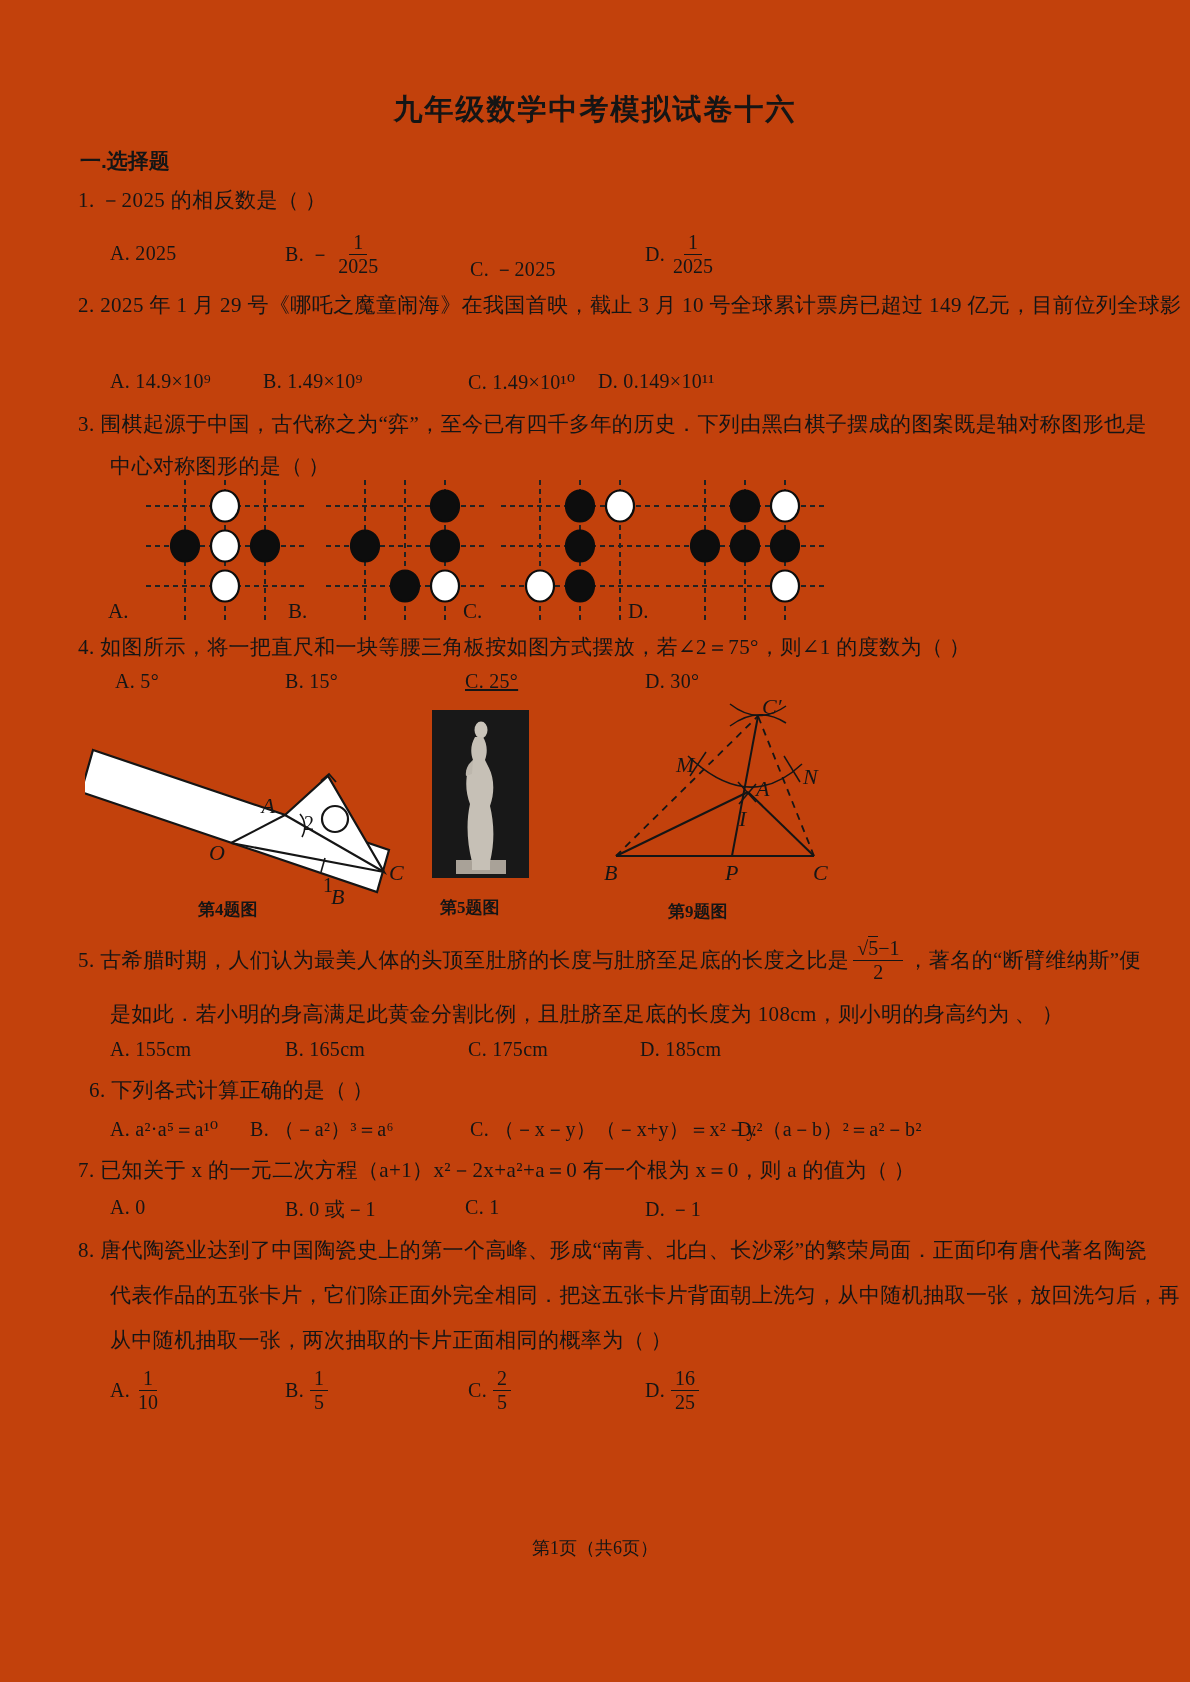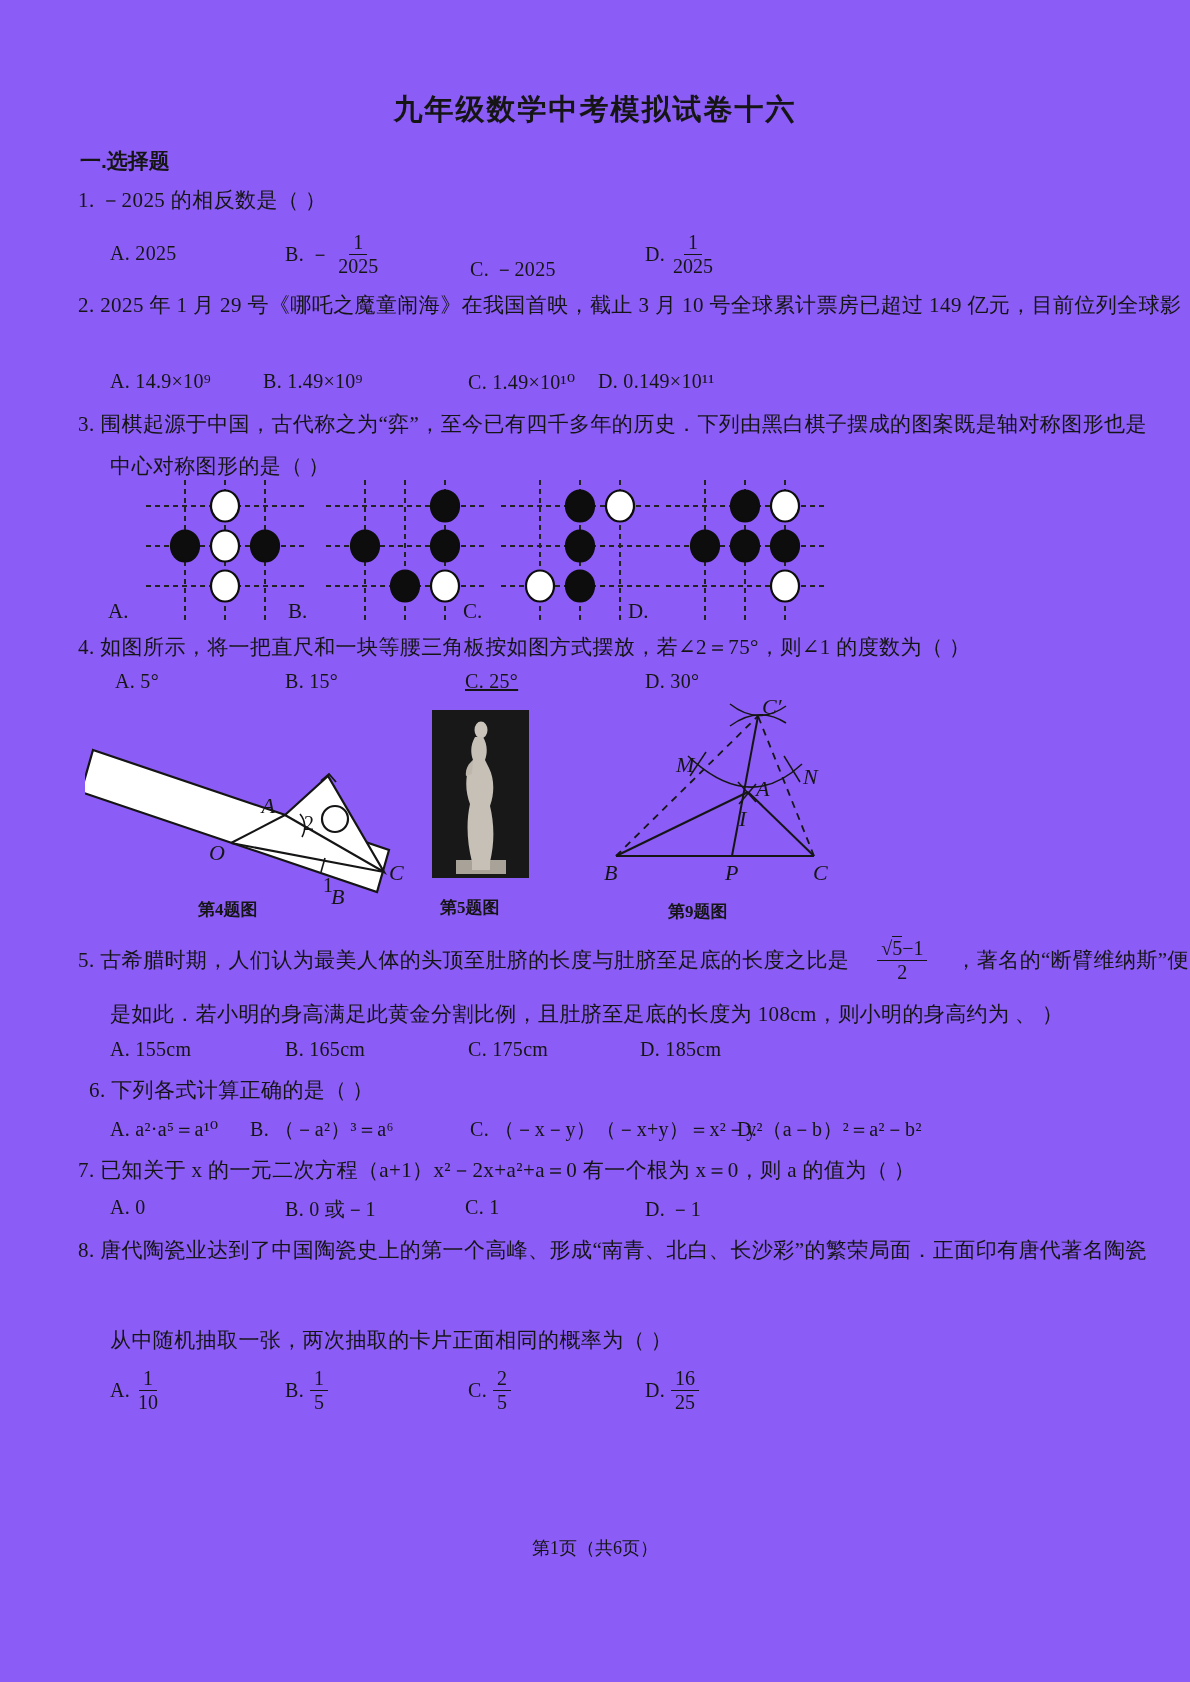--- a/index.html
+++ b/index.html
@@ -1,16 +1,16 @@
 <!DOCTYPE html>
 <html><head>
 <meta charset="utf-8">
 <style>
   html,body{margin:0;padding:0;background:#ffffff;}
-  .page{position:relative;width:1190px;height:1682px;background:#8b5cf6;
+  .page{position:relative;width:1190px;height:1682px;background:#c2410c;
         font-family:"Liberation Serif","DejaVu Serif",serif;color:#151515;overflow:hidden;}
   .abs{position:absolute;}
   .title{font-family:"Liberation Sans","DejaVu Sans",sans-serif;font-weight:700;
          font-size:29px;letter-spacing:2px;white-space:nowrap;}
   .sec{font-family:"Liberation Sans","DejaVu Sans",sans-serif;font-weight:700;font-size:21px;white-space:nowrap;}
   .stem{font-size:21px;white-space:nowrap;letter-spacing:0.4px;}
   .opt{font-size:20px;white-space:nowrap;letter-spacing:0.3px;}
   .optrow{position:absolute;left:0;right:0;height:0;}
   .frac{display:inline-flex;flex-direction:column;align-items:center;line-height:1.12;font-size:20px;}
   .frac .num{border-bottom:1.7px solid #151515;padding:0 4px;text-align:center;}
@@ -187,21 +187,21 @@
     <text x="141" y="130" class="lbl">I</text>
     <text x="6" y="184" class="lbl">B</text>
     <text x="127" y="184" class="lbl">P</text>
     <text x="215" y="184" class="lbl">C</text>
   </svg>
 
   <div class="abs caption" style="top:898px;left:198px;">第4题图</div>
   <div class="abs caption" style="top:896px;left:440px;">第5题图</div>
   <div class="abs caption" style="top:900px;left:668px;">第9题图</div>
 
-  <div class="abs" style="top:928px;left:78px;display:flex;align-items:center;height:64px;gap:24px;">
+  <div class="abs" style="top:928px;left:78px;display:flex;align-items:center;height:64px;">
     <span class="stem">5. 古希腊时期，人们认为最美人体的头顶至肚脐的长度与肚脐至足底的长度之比是</span>
     <span class="frac" style="margin:0 4px;">
       <span class="num"><span>√</span><span class="radicand">5</span><span>−1</span></span>
       <span class="den">2</span>
     </span>
     <span class="stem">，著名的“断臂维纳斯”便</span>
   </div>
   <div class="abs stem" style="top:1000px;left:110px;">是如此．若小明的身高满足此黄金分割比例，且肚脐至足底的长度为 108cm，则小明的身高约为 、     ）</div>
   <div class="optrow" style="top:1038px;">
     <span class="abs opt" style="left:110px;">A. 155cm</span>
@@ -220,20 +220,21 @@
 
   <div class="abs stem" style="top:1156px;left:78px;">7. 已知关于 x 的一元二次方程（a+1）x²－2x+a²+a＝0 有一个根为 x＝0，则 a 的值为（     ）</div>
   <div class="optrow" style="top:1196px;">
     <span class="abs opt" style="left:110px;">A. 0</span>
     <span class="abs opt" style="left:285px;">B. 0 或－1</span>
     <span class="abs opt" style="left:465px;">C. 1</span>
     <span class="abs opt" style="left:645px;">D. －1</span>
   </div>
 
   <div class="abs stem" style="top:1236px;left:78px;">8. 唐代陶瓷业达到了中国陶瓷史上的第一个高峰、形成“南青、北白、长沙彩”的繁荣局面．正面印有唐代著名陶瓷</div>
+  <div class="abs stem" style="top:1281px;left:110px;">代表作品的五张卡片，它们除正面外完全相同．把这五张卡片背面朝上洗匀，从中随机抽取一张，放回洗匀后，再</div>
   <div class="abs stem" style="top:1326px;left:110px;">从中随机抽取一张，两次抽取的卡片正面相同的概率为（     ）</div>
   <div class="optrow" style="top:1358px;">
     <span class="abs fracrow" style="left:110px;">
       <span class="opt">A.</span>
       <span class="frac">
         <span class="num">1</span>
         <span class="den">10</span>
       </span>
     </span>
     <span class="abs fracrow" style="left:285px;">

